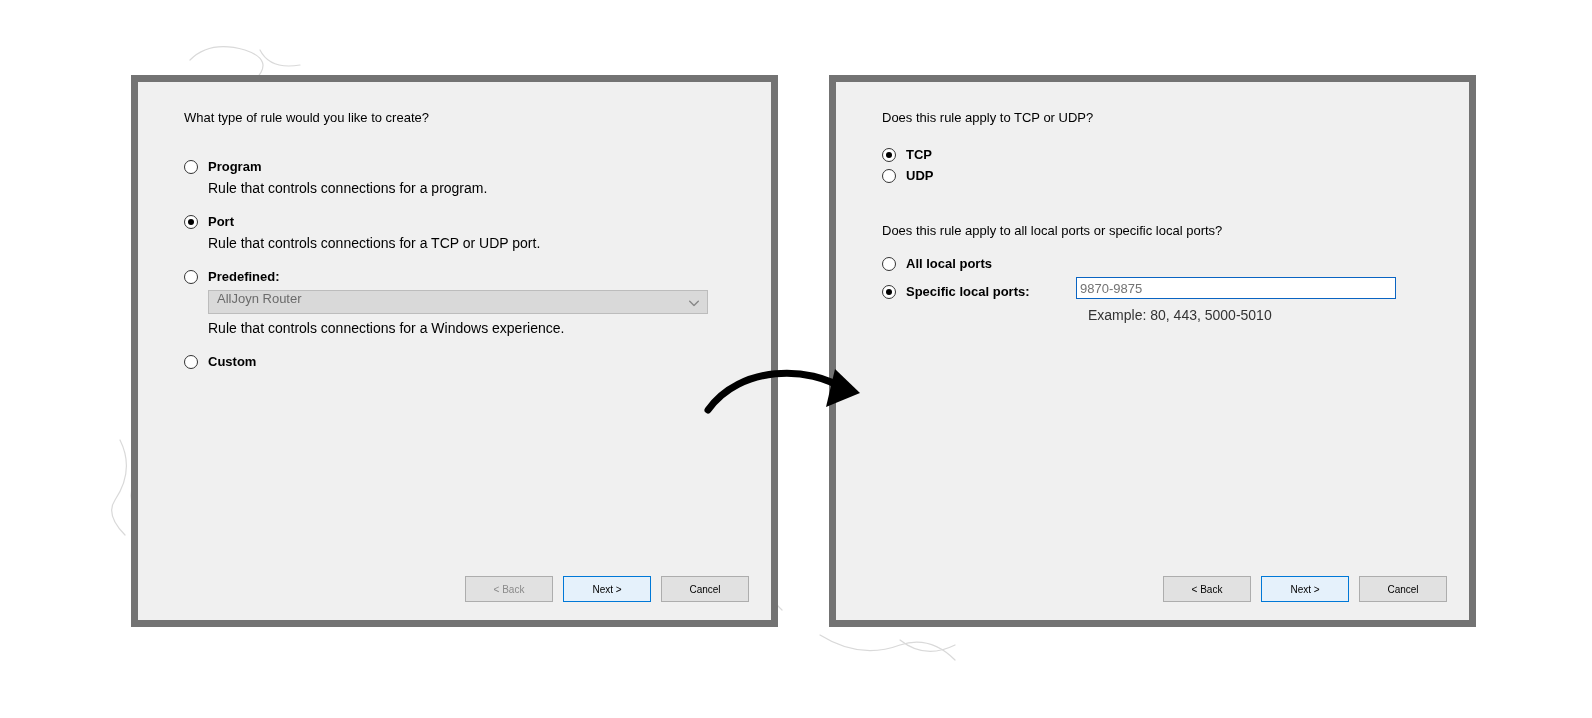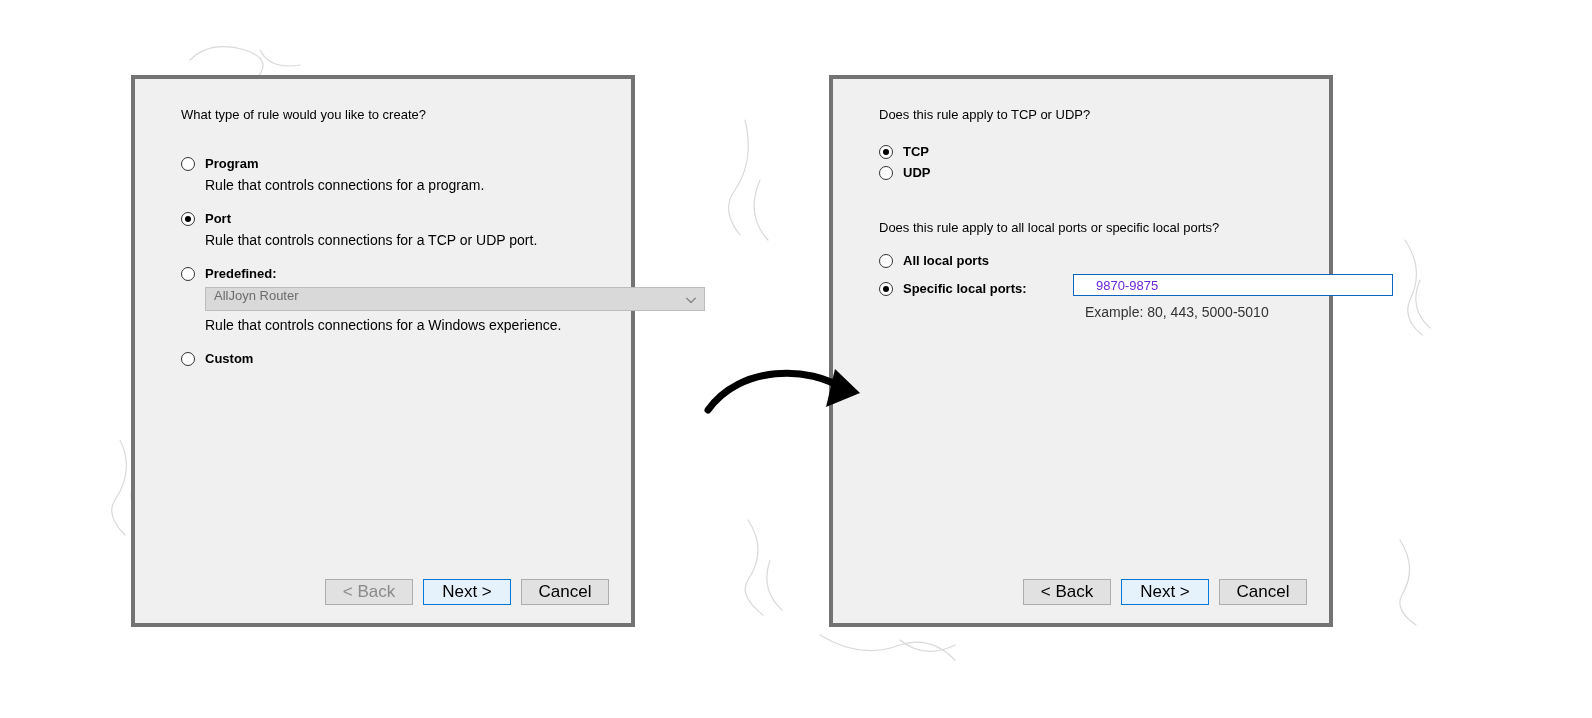--- a/index.html
+++ b/index.html
@@ -24,24 +24,24 @@
   }
 
   .stage {
     position: absolute;
     inset: 0;
     z-index: 1;
   }
 
   .dialog {
     position: absolute;
-    width: 504px;
+    width: 647px;
     height: 552px;
     background: #f0f0f0;
-    border: 4px solid #737373;
+    border: 7px solid #737373;
     box-sizing: border-box;
     padding: 28px 34px 18px 46px;
   }
   #dlg-left  { left: 131px; top: 75px; }
   #dlg-right { left: 829px; top: 75px; }
 
   .prompt {
     font-size: 13px;
     color: #000;
     margin-bottom: 34px;
@@ -118,24 +118,24 @@
     margin-bottom: 4px;
   }
   .port-row .opt-label { min-width: 160px; }
   .port-input-col { margin-left: 0; }
   .port-input {
     width: 320px;
     height: 22px;
     border: 1px solid #0a64c2;
     background: #fff;
     box-sizing: border-box;
-    padding: 0 22px;
+    padding: 0 3px;
     font-family: inherit;
     font-size: 13px;
-    color: #6d28d9;
+    color: #737373;
     outline: none;
   }
   .example {
     font-size: 14px;
     color: #333;
     margin-top: 4px;
     margin-left: 6px;
   }
 
   
@@ -148,21 +148,21 @@
   }
   .btn {
     width: 88px;
     height: 26px;
     background: #e1e1e1;
     border: 1px solid #adadad;
     box-sizing: border-box;
     display: flex;
     align-items: center;
     justify-content: center;
-    font-size: 17px;
+    font-size: 10px;
     cursor: pointer;
     user-select: none;
     margin-top: 16px;
   }
   .btn.primary {
     border: 1px solid #0078d7;
     background: #e5f1fb;
   }
   .btn.disabled {
     color: #8a8a8a;

